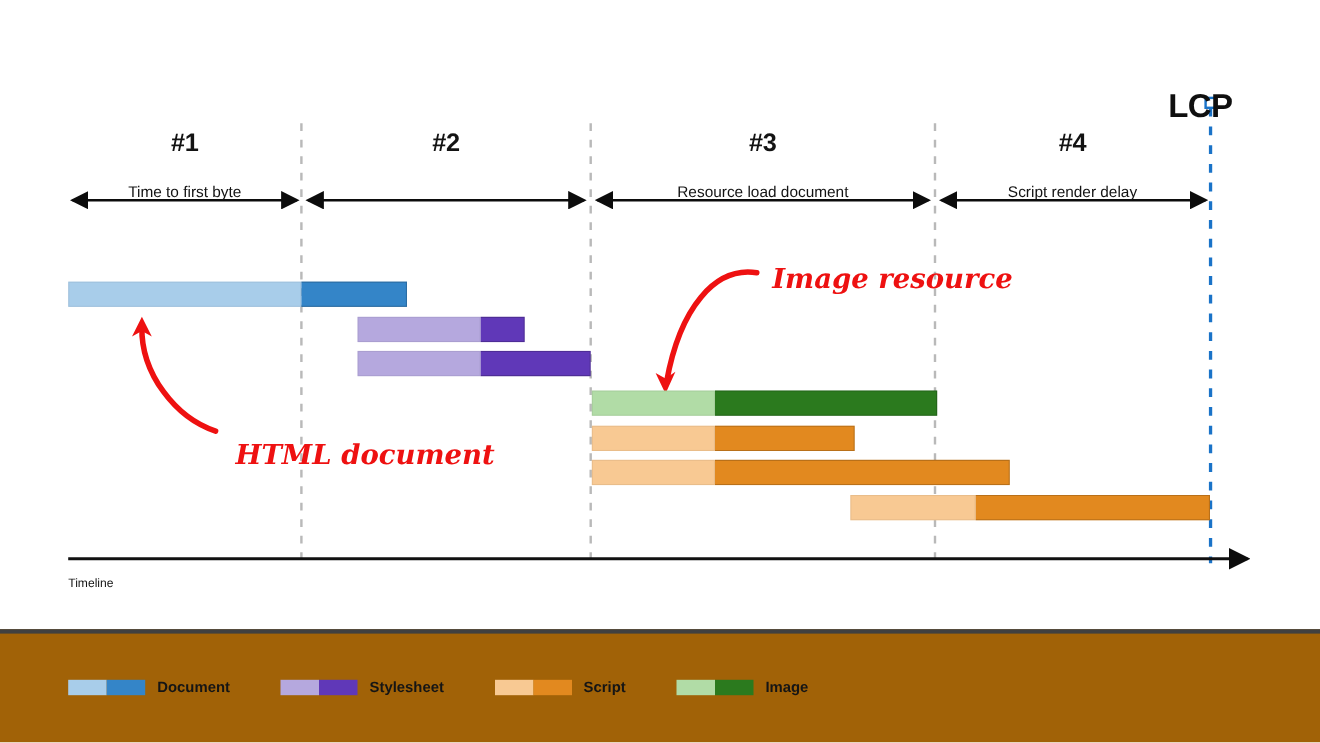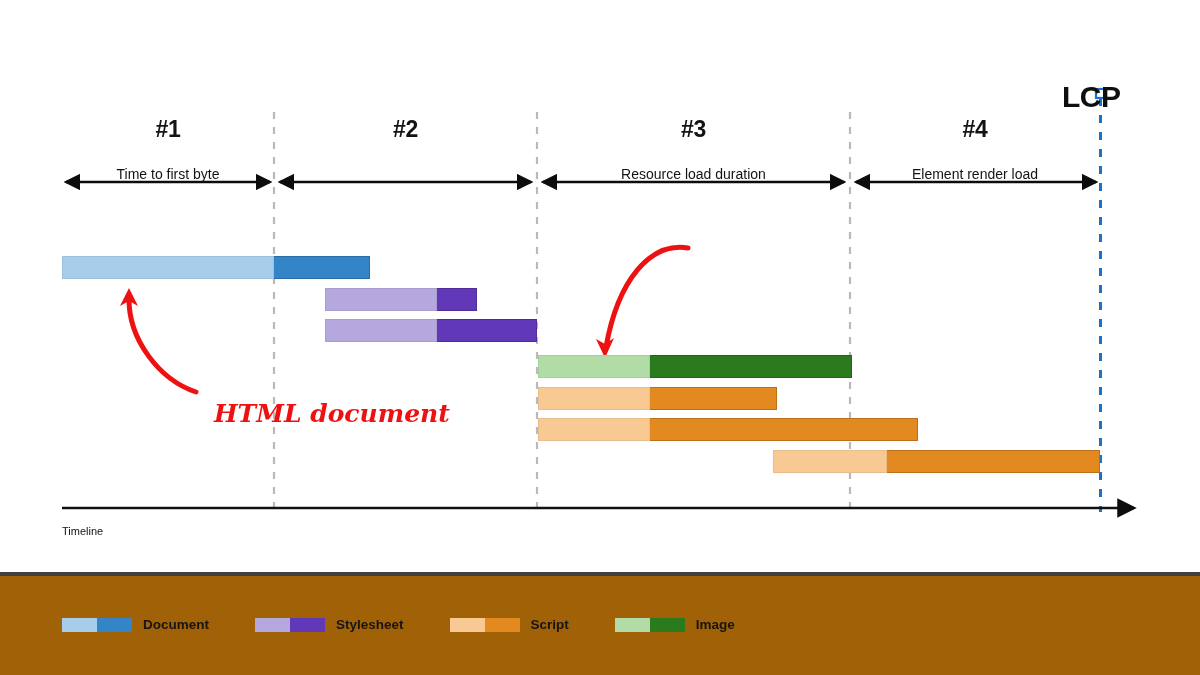--- a/index.html
+++ b/index.html
@@ -198,25 +198,25 @@
 
     <div class="phase-block" style="left:62px; top:118px; width:212px;">
       <div class="phase-num">#1</div>
       <div class="phase-label">Time to first byte</div>
     </div>
     <div class="phase-block" style="left:274px; top:118px; width:263px;">
       <div class="phase-num">#2</div>
     </div>
     <div class="phase-block" style="left:537px; top:118px; width:313px;">
       <div class="phase-num">#3</div>
-      <div class="phase-label">Resource load duration</div>
+      <div class="phase-label">Resource load document</div>
     </div>
     <div class="phase-block" style="left:850px; top:118px; width:250px;">
       <div class="phase-num">#4</div>
-      <div class="phase-label">Element render load</div>
+      <div class="phase-label">Script render delay</div>
     </div>
 
     <div class="lcp-label" style="left:1062px; top:48px;">LCP</div>
 
     <div class="bar" style="left:62px; top:256px; width:308px;">
       <div class="seg seg-light" style="width:212px; background:#a8cdea;"></div>
       <div class="seg seg-dark" style="width:96px; background:#3485c8;"></div>
     </div>
 
     <div class="bar" style="left:325px; top:288px; width:152px;">
@@ -243,20 +243,21 @@
       <div class="seg seg-light" style="width:112px; background:#f8c993;"></div>
       <div class="seg seg-dark" style="width:268px; background:#e2891f;"></div>
     </div>
 
     <div class="bar" style="left:773px; top:450px; width:327px;">
       <div class="seg seg-light" style="width:114px; background:#f8c993;"></div>
       <div class="seg seg-dark" style="width:213px; background:#e2891f;"></div>
     </div>
 
     <div class="annot" style="left:214px; top:401px;">HTML document</div>
+    <div class="annot" style="left:702px; top:241px;">Image resource</div>
 
     <div class="timeline-label">Timeline</div>
 
   </div>
 
   <div id="legend">
     <div class="legend-row">
 
       <div class="legend-item">
         <span class="legend-swatch">

